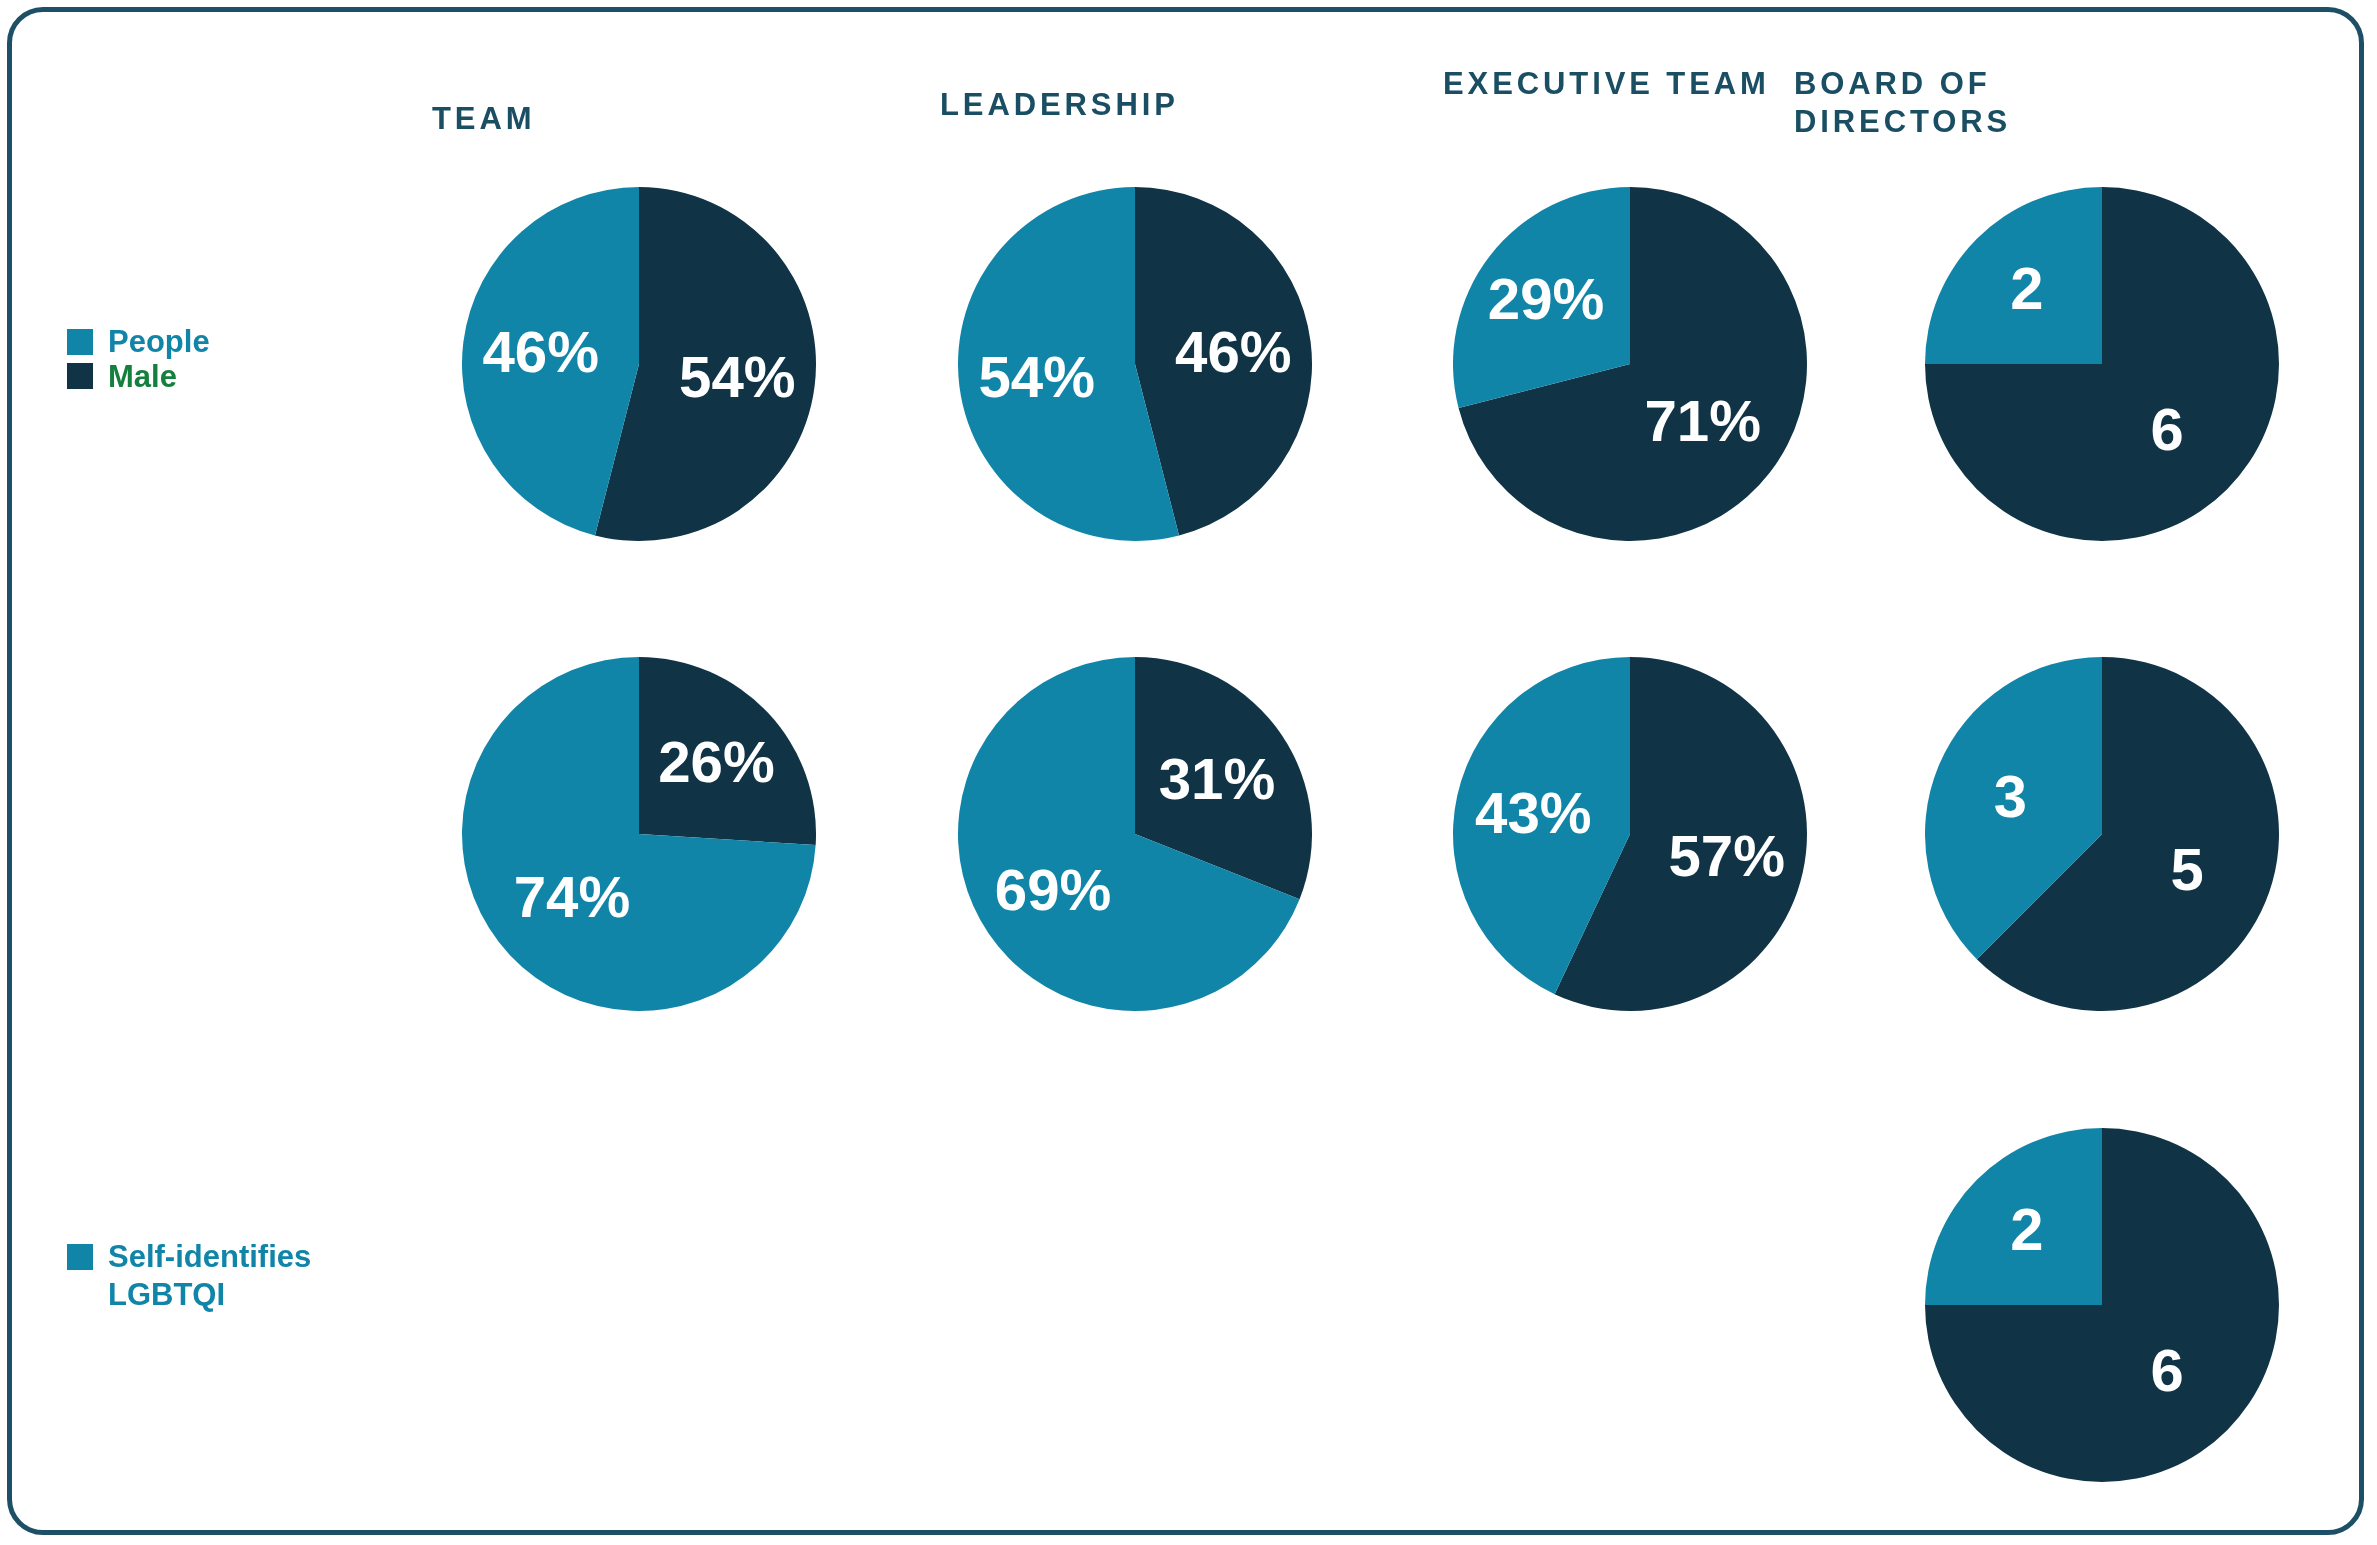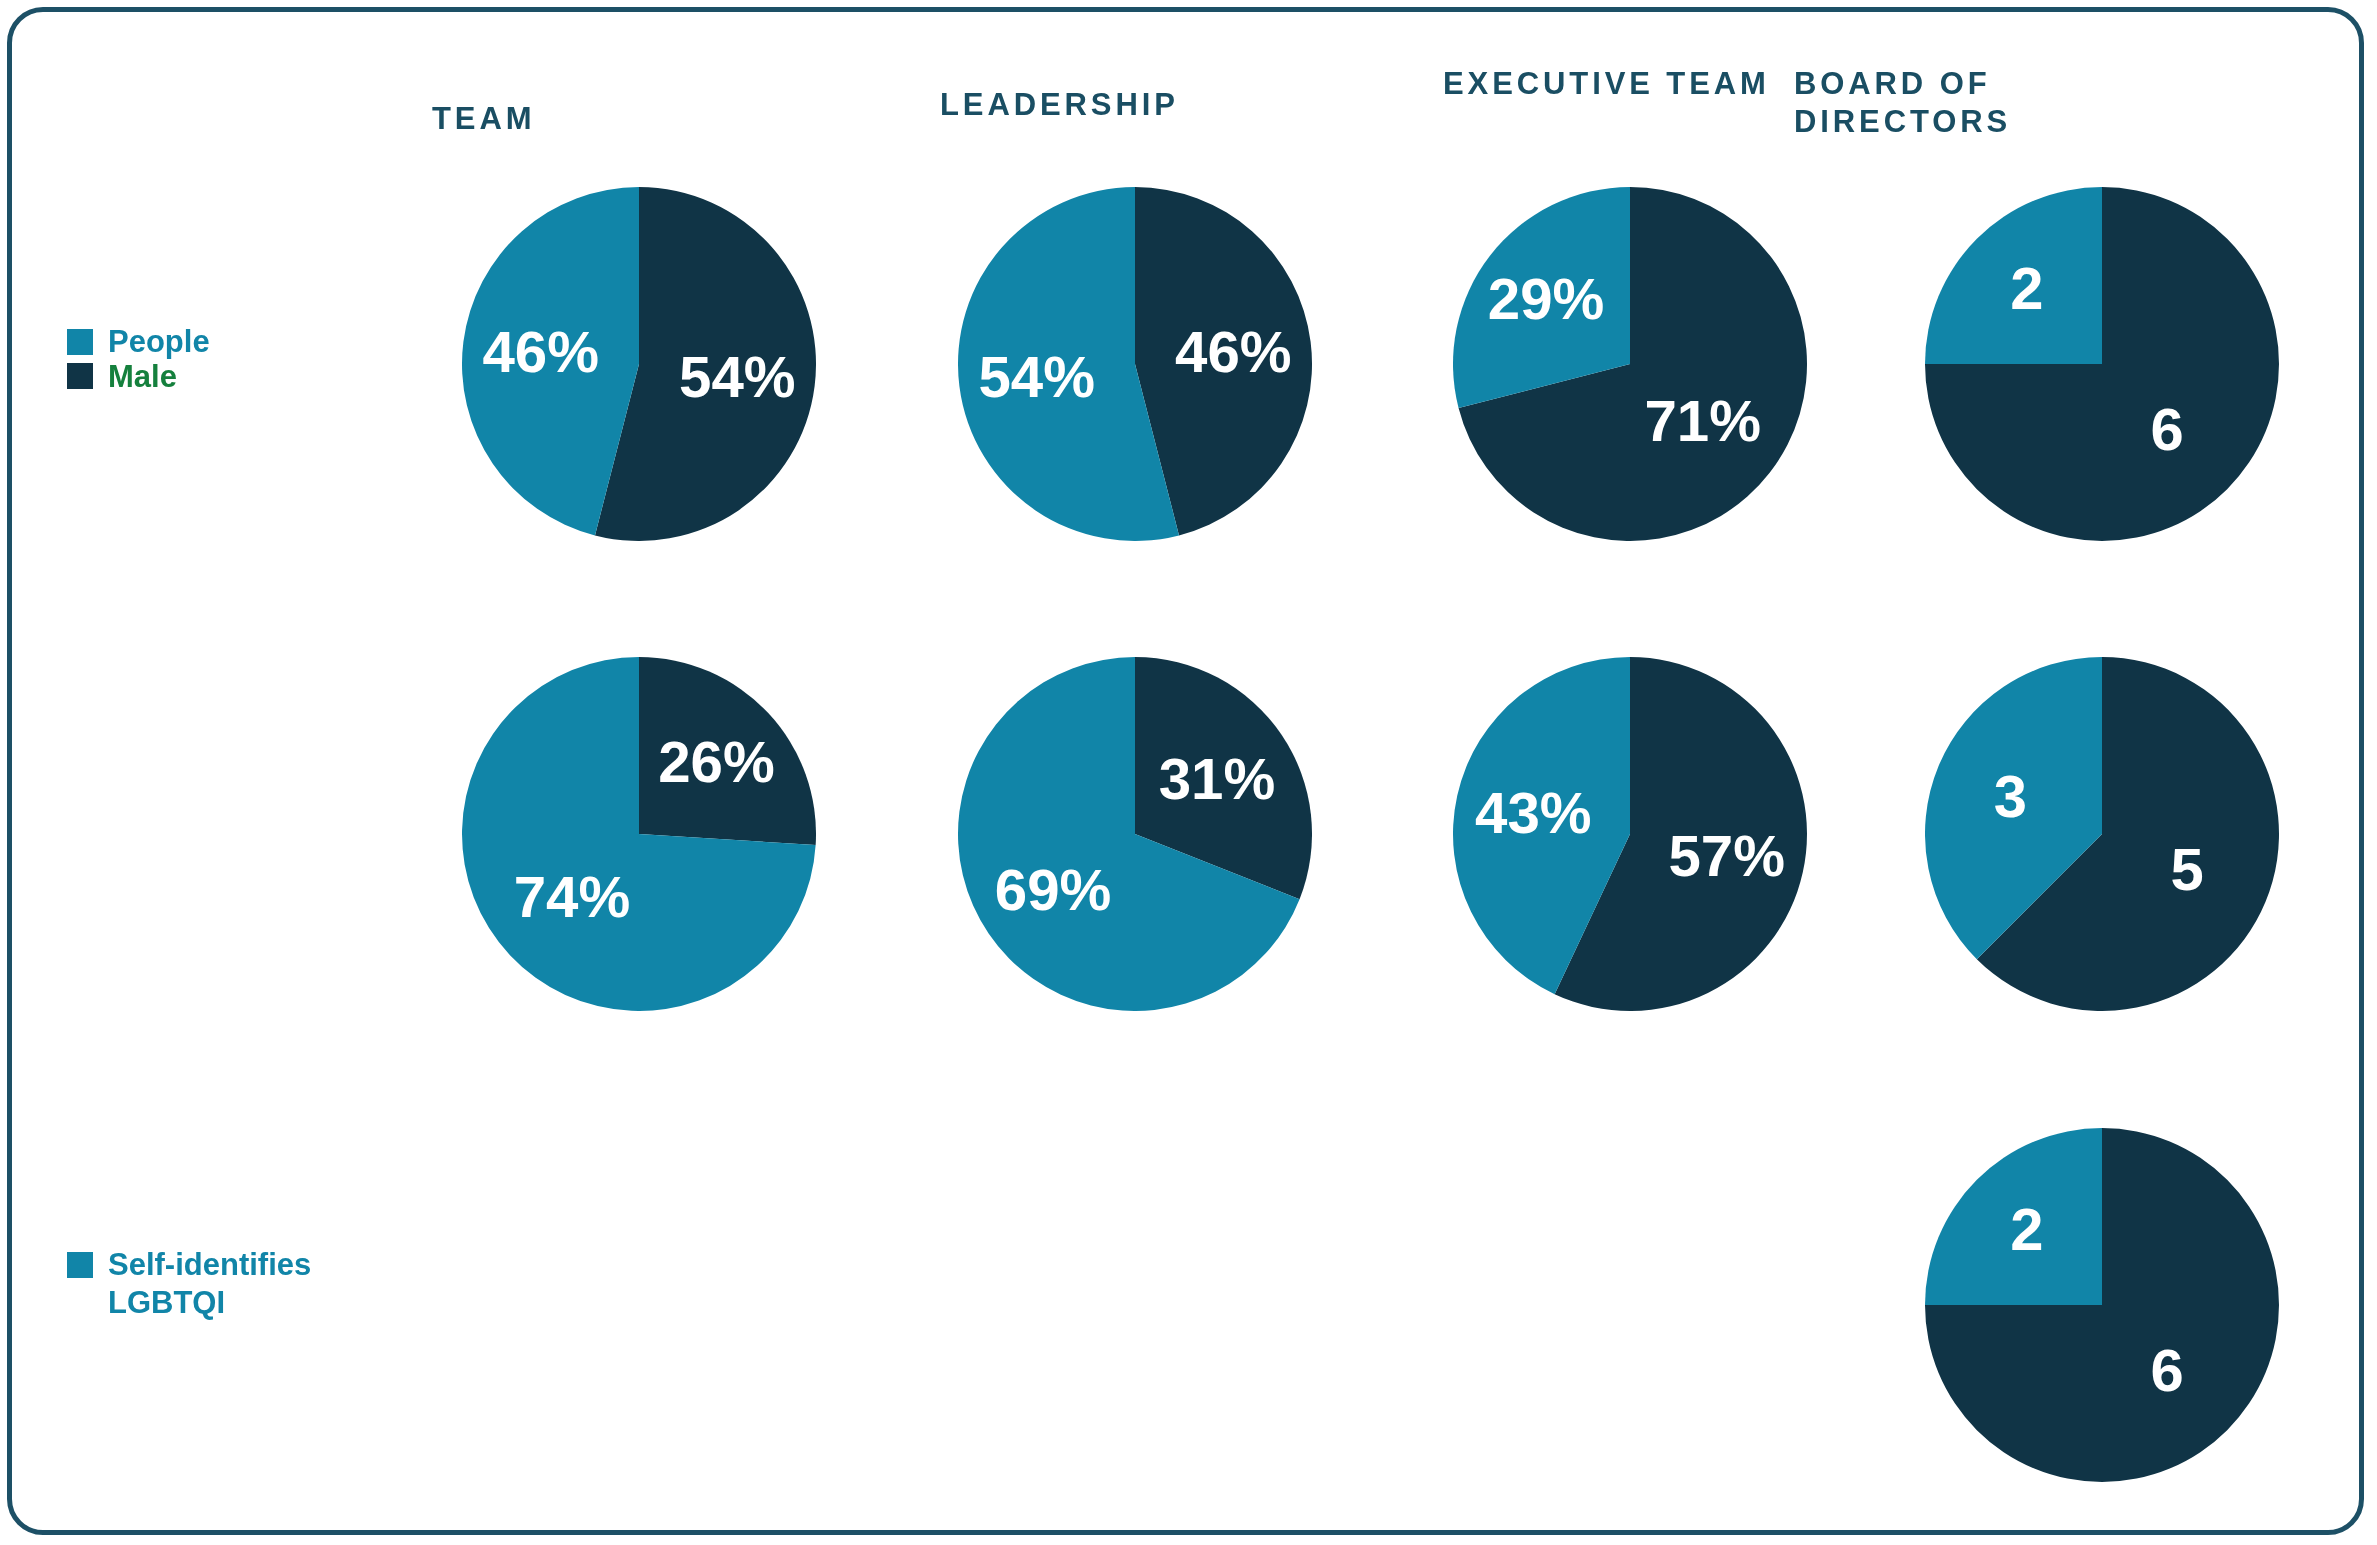--- a/index.html
+++ b/index.html
@@ -68,21 +68,21 @@
       <span class="swatch sw-teal"></span>
       <span class="legend-text t-teal">People</span>
     </div>
     <div class="legend-row stacked">
       <span class="swatch sw-navy"></span>
       <span class="legend-text t-navy">Male</span>
     </div>
   </div>
 
 
-  <div class="legend" style="left:55px;top:1226px;margin-top:8px;">
+  <div class="legend" style="left:55px;top:1226px;">
     <div class="legend-row">
       <span class="swatch sw-teal"></span>
       <span class="legend-text t-teal">Self-identifies
 LGBTQI</span>
     </div>
   </div>
 
   <div class="pie-wrap" style="left:450px;top:175px;">
       <svg width="354" height="354" viewBox="0 0 450 450" class="pie">
         <path d="M 225 225 L 225 0 A 225 225 0 1 1 169.0447753879076 442.931211253942 Z" fill="#103446"></path>

